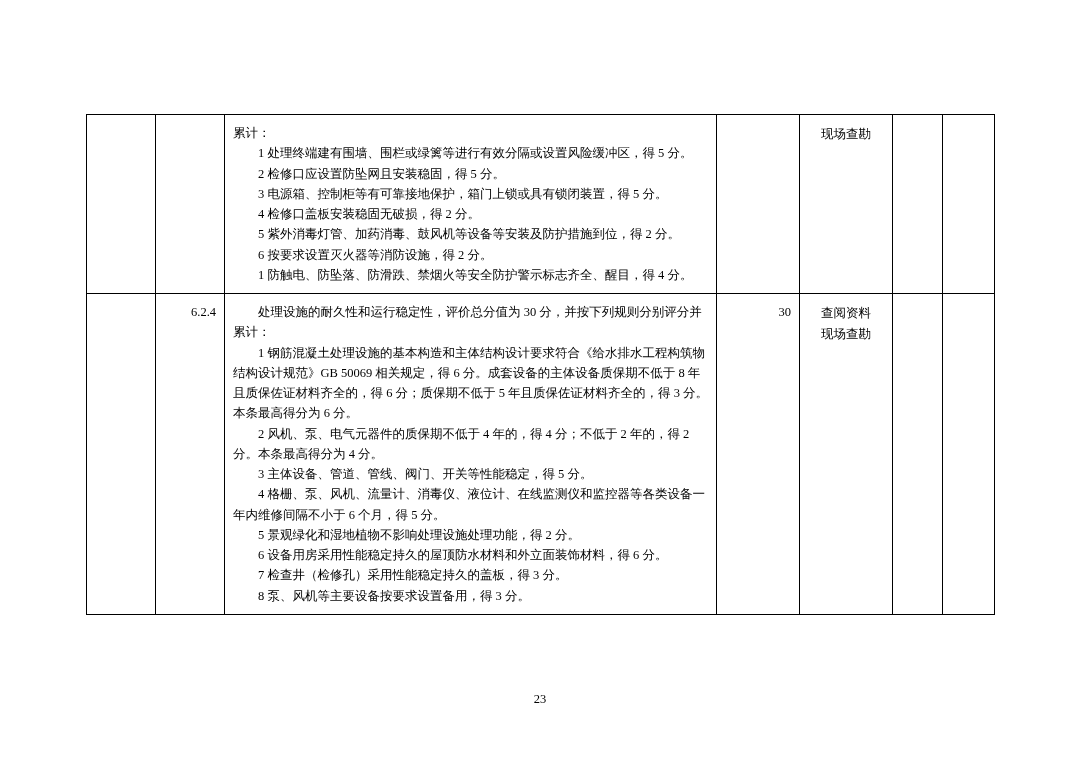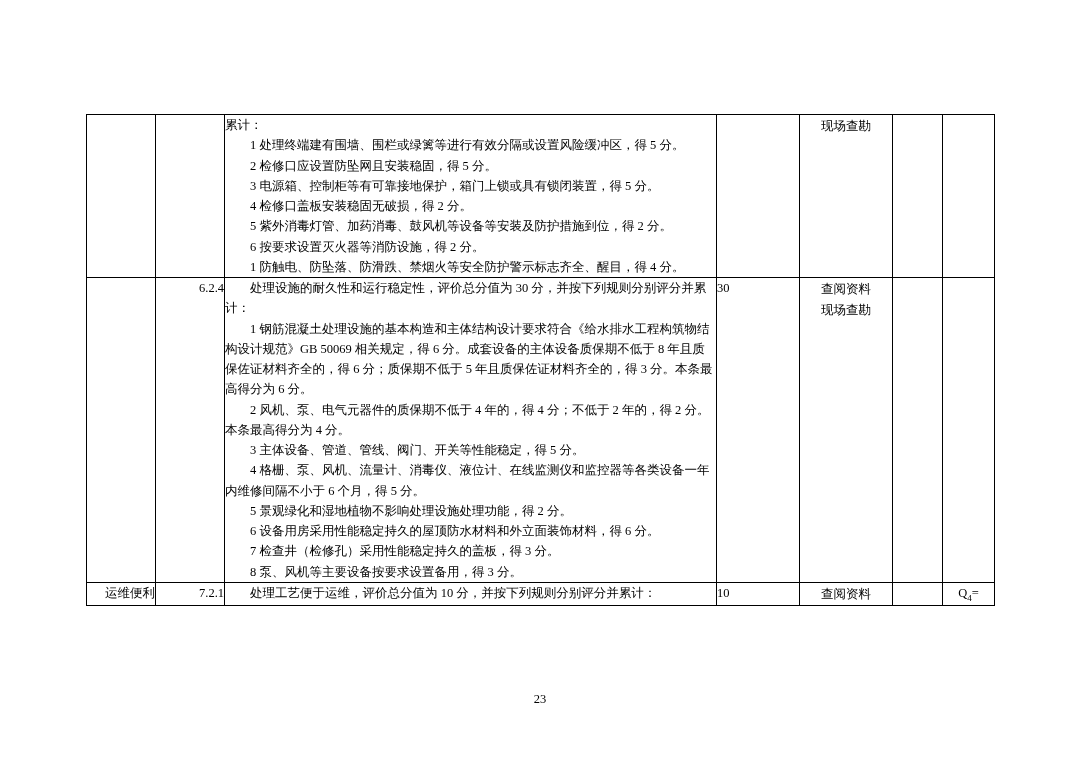--- a/index.html
+++ b/index.html
@@ -26,21 +26,21 @@
     position: absolute;
     left: 86px;
     top: 114px;
     width: 908px;
     border-collapse: collapse;
     table-layout: fixed;
   }
   .doc-table td {
     border: 1px solid #000;
     vertical-align: top;
-    padding: 0;
+    padding: 8px;
     font-size: 12.5px;
     line-height: 1.62;
   }
   
   col.c1 { width: 69px; }
   col.c2 { width: 69px; }
   col.c3 { width: 492px; }
   col.c4 { width: 83px; }
   col.c5 { width: 93px; }
   col.c6 { width: 50px; }
@@ -52,21 +52,21 @@
   .txt-lead {
     text-indent: 2em;
   }
   .num-line {
     text-indent: 2em;
   }
   .block-para {
     margin: 1px;
   }
   .score-cell {
-    text-align: left;
+    text-align: right;
     vertical-align: middle;
     font-size: 13px;
   }
   .method-cell {
     text-align: center;
     vertical-align: middle;
     font-size: 13px;
     line-height: 1.7;
   }
   .label-cell {
@@ -149,30 +149,17 @@
         </td>
         <td class="score-cell">30</td>
         <td class="method-cell">
           <p class="block-para">查阅资料</p>
           <p class="block-para">现场查勘</p>
         </td>
         <td class="empty-cell"></td>
         <td class="q-cell"></td>
       </tr>
 
-      <tr>
-        <td class="label-cell">运维便利</td>
-        <td class="label-cell">7.2.1</td>
-        <td class="cell-pad lines">
-          <p class="txt-lead">处理工艺便于运维，评价总分值为 10 分，并按下列规则分别评分并累计：</p>
-        </td>
-        <td class="score-cell">10</td>
-        <td class="method-cell">
-          <p class="block-para">查阅资料</p>
-        </td>
-        <td class="empty-cell"></td>
-        <td class="q-cell"><span>Q<sub>4</sub>=</span></td>
-      </tr>
     </tbody>
   </table>
 
   <div class="page-number">23</div>
 </div>
 
 </body></html>

